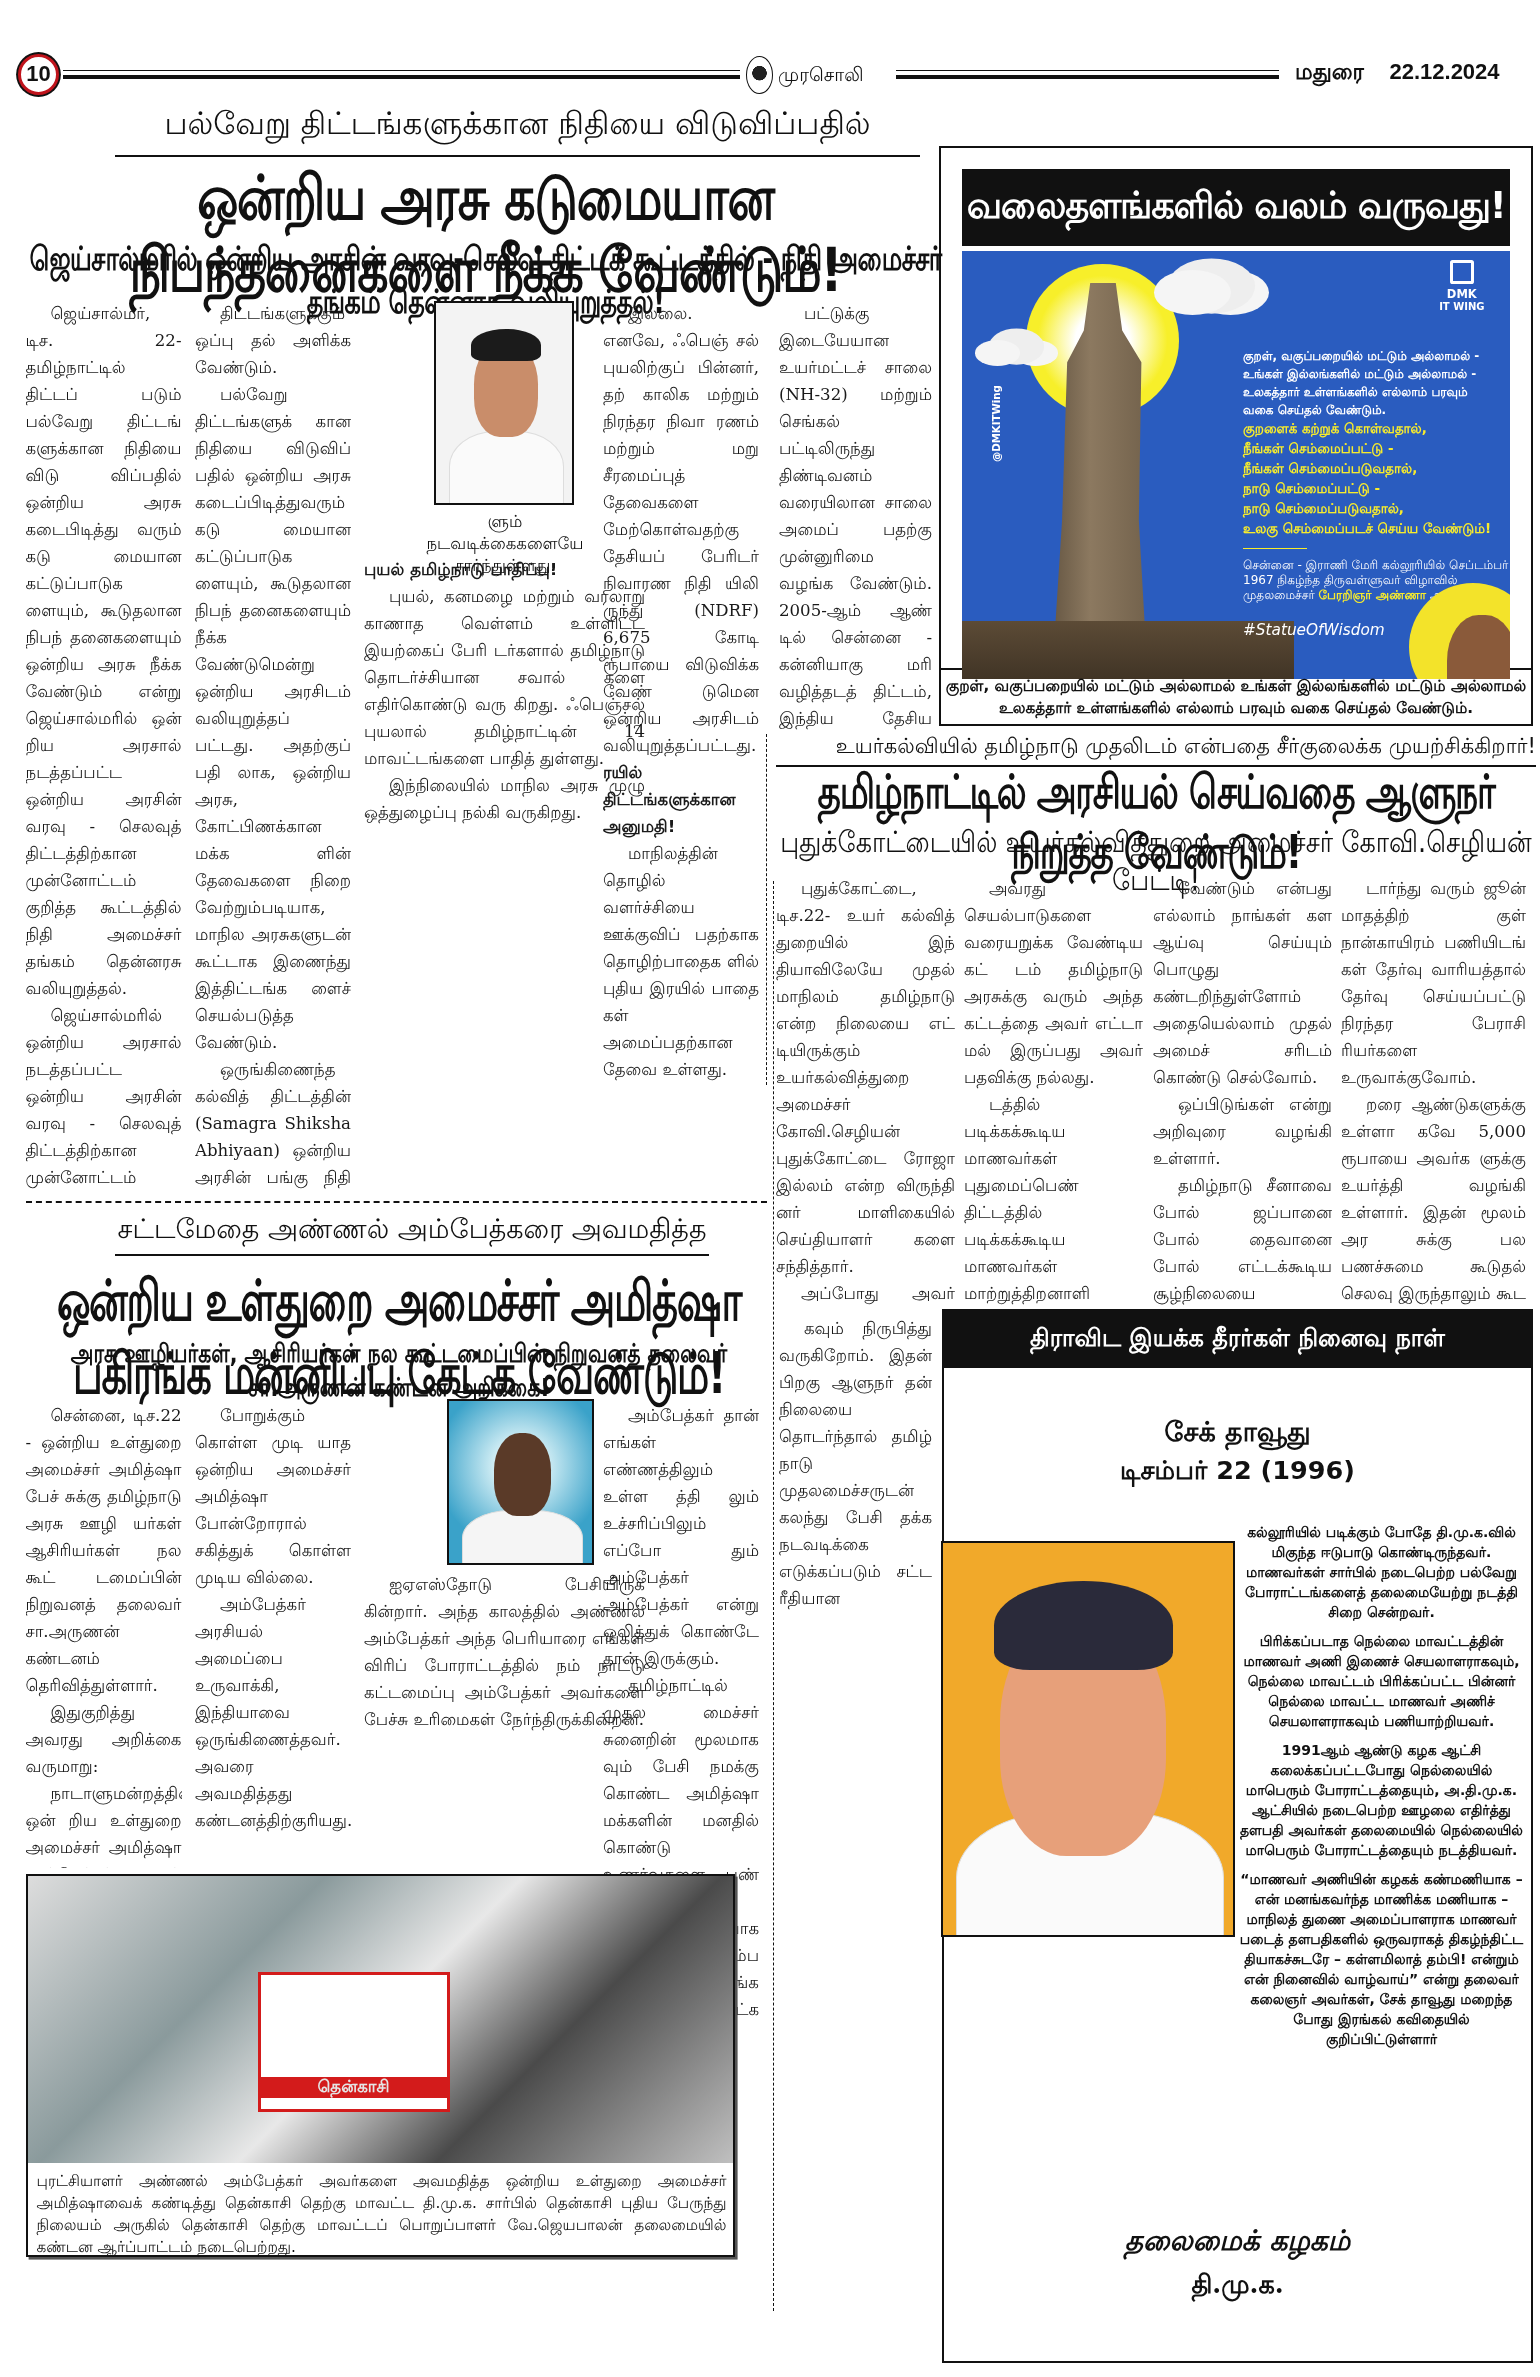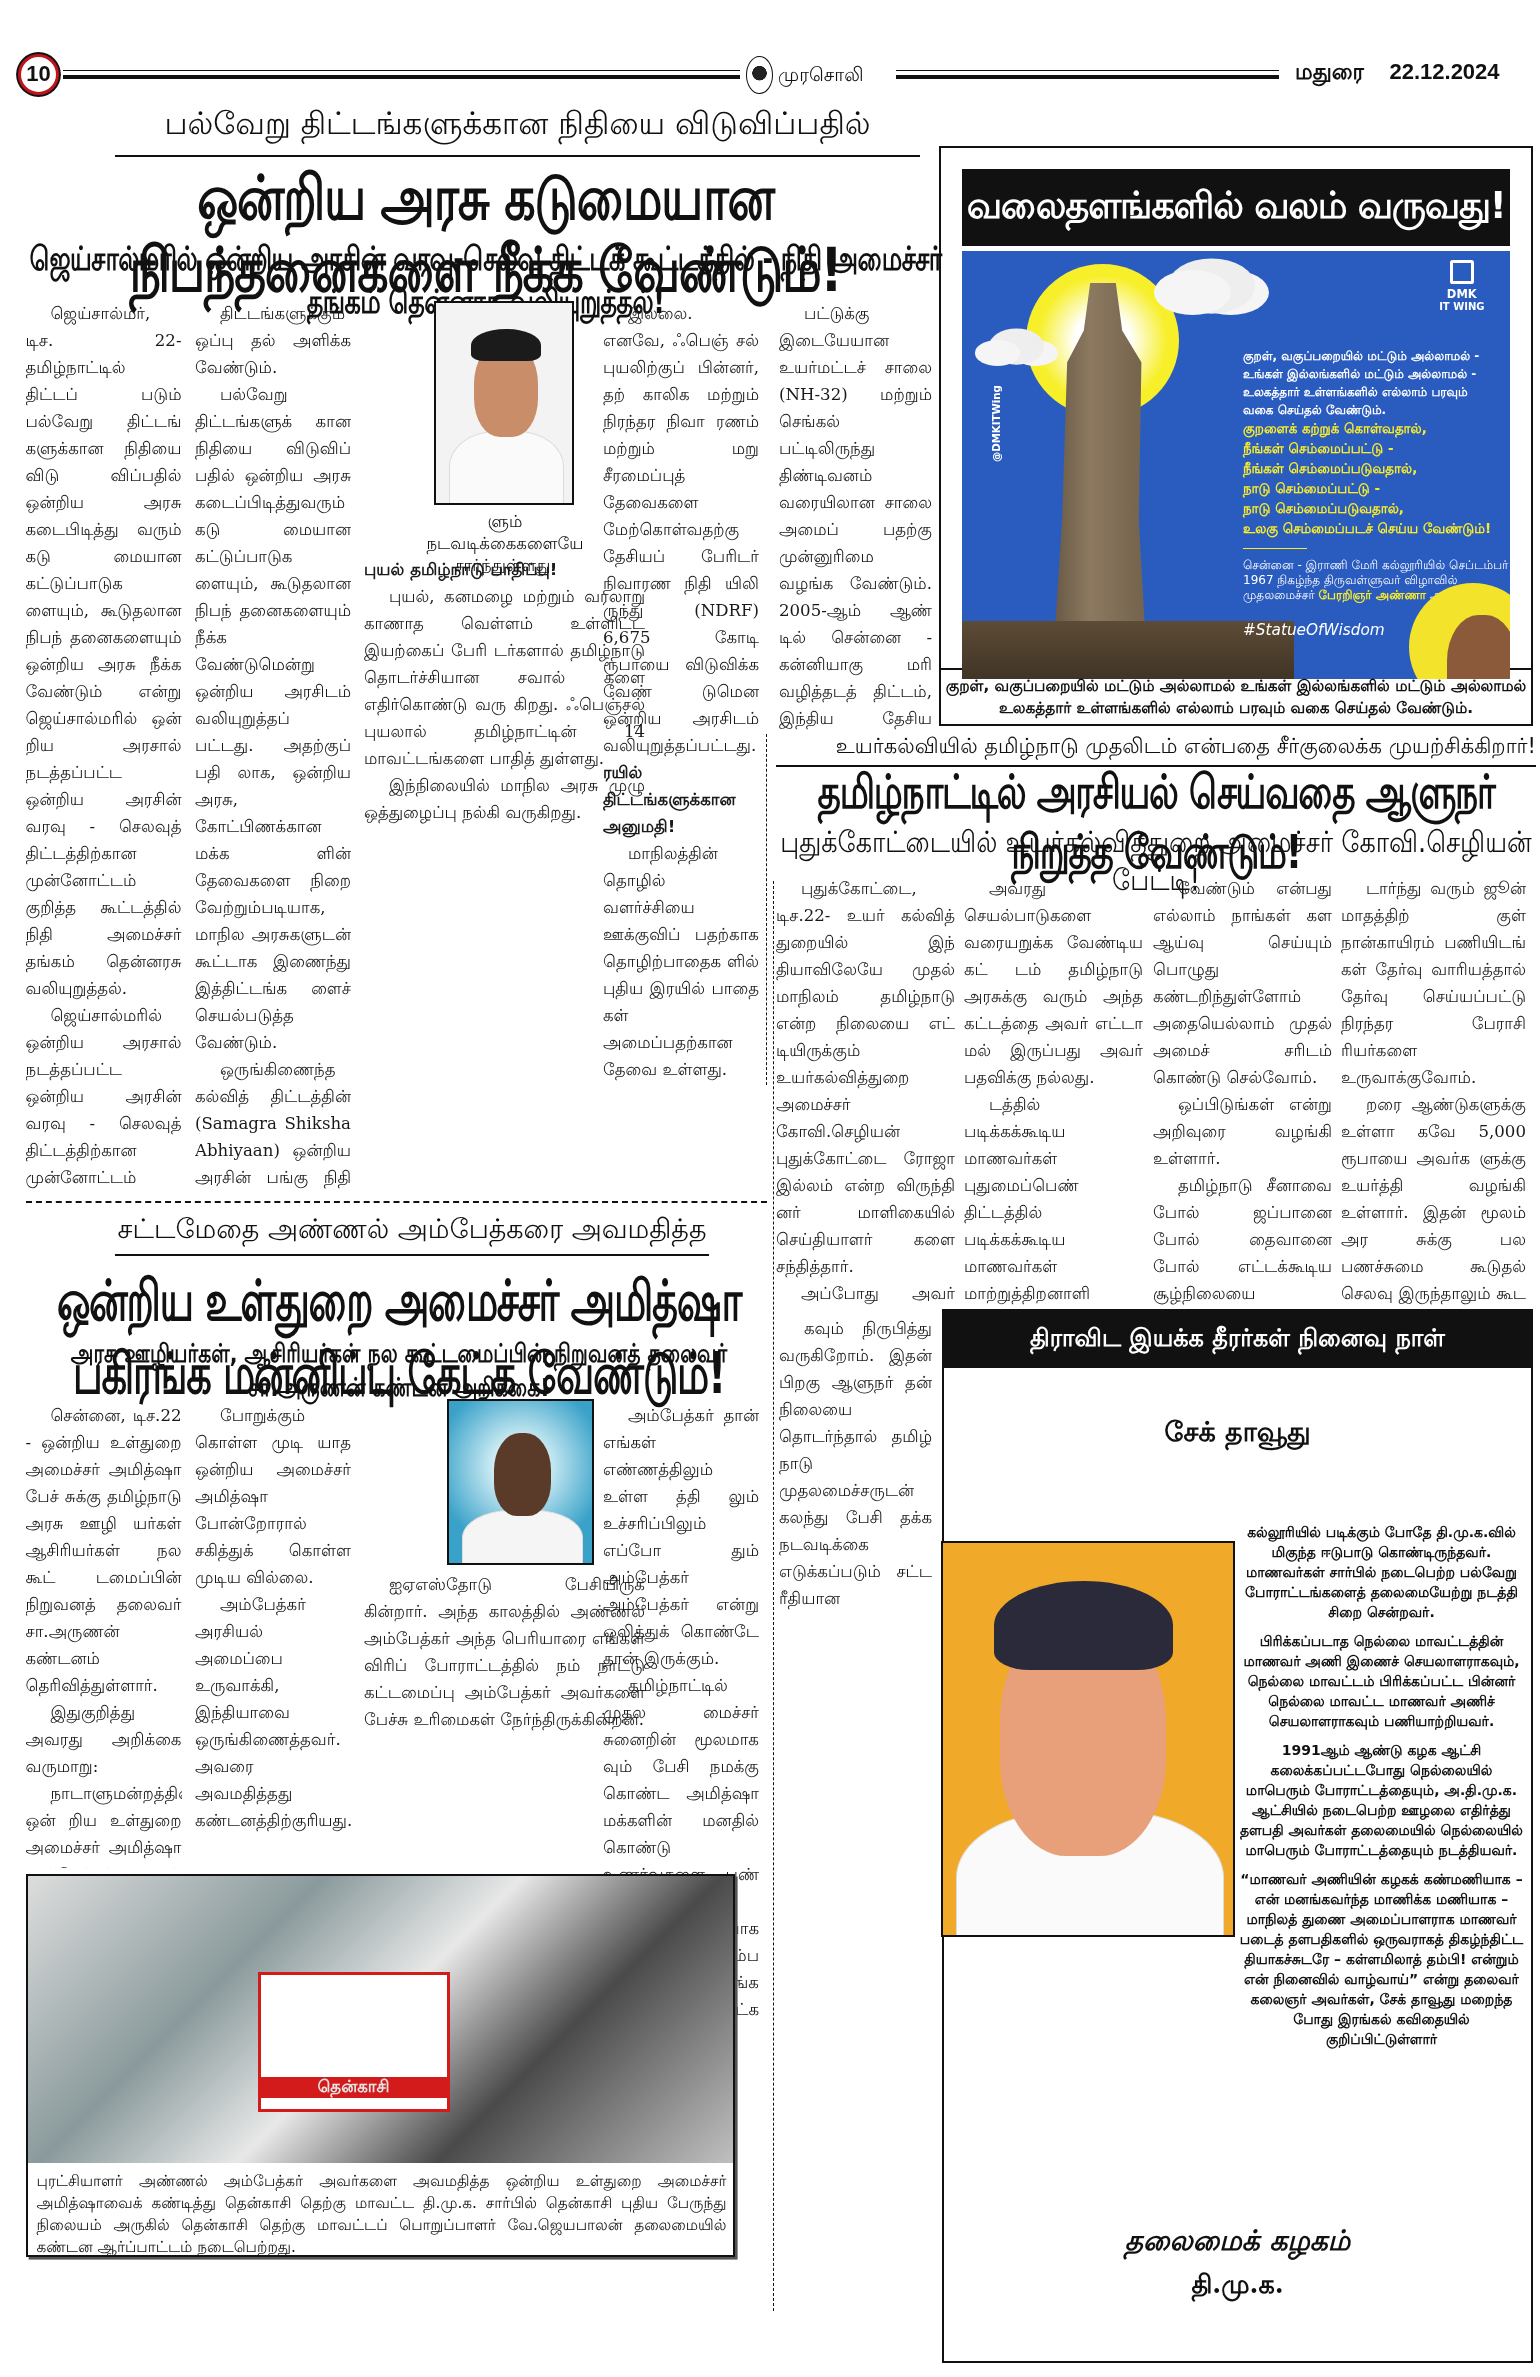--- a/index.html
+++ b/index.html
@@ -219,20 +219,21 @@
     <div id="s3-banner" class="abs">
       <div id="s3-banner-txt" class="abs">தென்காசி</div>
     </div>
   </div>
   <div id="s3-cap" class="abs">புரட்சியாளர் அண்ணல் அம்பேத்கர் அவர்களை அவமதித்த ஒன்றிய உள்துறை அமைச்சர் அமித்ஷாவைக் கண்டித்து தென்காசி தெற்கு மாவட்ட தி.மு.க. சார்பில் தென்காசி புதிய பேருந்து நிலையம் அருகில் தென்காசி தெற்கு மாவட்டப் பொறுப்பாளர் வே.ஜெயபாலன் தலைமையில் கண்டன ஆர்ப்பாட்டம் நடைபெற்றது.</div>
 </div>
 
 <div id="tribute" class="abs">
   <div id="tr-title" class="abs">திராவிட இயக்க தீரர்கள் நினைவு நாள்</div>
   <div id="tr-name" class="abs">சேக் தாவூது</div>
+  <div id="tr-date" class="abs">டிசம்பர் 22 (1996)</div>
   <div id="tr-photo" class="abs">
     <div class="shirt" style="left:12.8px;top:268px;width:268px;height:166px"></div>
     <div class="face" style="left:57px;top:70px;width:166px;height:243px;background:#e7a07a"></div>
     <div class="hair" style="left:51px;top:38px;width:179px;height:89px;background:#2a2a3a"></div>
   </div>
   <div id="tr-text" class="abs">
     <p>கல்லூரியில் படிக்கும் போதே தி.மு.க.வில் மிகுந்த ஈடுபாடு கொண்டிருந்தவர். மாணவர்கள் சார்பில் நடைபெற்ற பல்வேறு போராட்டங்களைத் தலைமையேற்று நடத்தி சிறை சென்றவர்.</p>
     <p>பிரிக்கப்படாத நெல்லை மாவட்டத்தின் மாணவர் அணி இணைச் செயலாளராகவும், நெல்லை மாவட்டம் பிரிக்கப்பட்ட பின்னர் நெல்லை மாவட்ட மாணவர் அணிச் செயலாளராகவும் பணியாற்றியவர்.</p>
     <p>1991ஆம் ஆண்டு கழக ஆட்சி கலைக்கப்பட்டபோது நெல்லையில் மாபெரும் போராட்டத்தையும், அ.தி.மு.க. ஆட்சியில் நடைபெற்ற ஊழலை எதிர்த்து தளபதி அவர்கள் தலைமையில் நெல்லையில் மாபெரும் போராட்டத்தையும் நடத்தியவர்.</p>
     <p>“மாணவர் அணியின் கழகக் கண்மணியாக – என் மனங்கவர்ந்த மாணிக்க மணியாக – மாநிலத் துணை அமைப்பாளராக மாணவர் படைத் தளபதிகளில் ஒருவராகத் திகழ்ந்திட்ட தியாகச்சுடரே – கள்ளமிலாத் தம்பி! என்றும் என் நினைவில் வாழ்வாய்” என்று தலைவர் கலைஞர் அவர்கள், சேக் தாவூது மறைந்த போது இரங்கல் கவிதையில் குறிப்பிட்டுள்ளார்</p>

